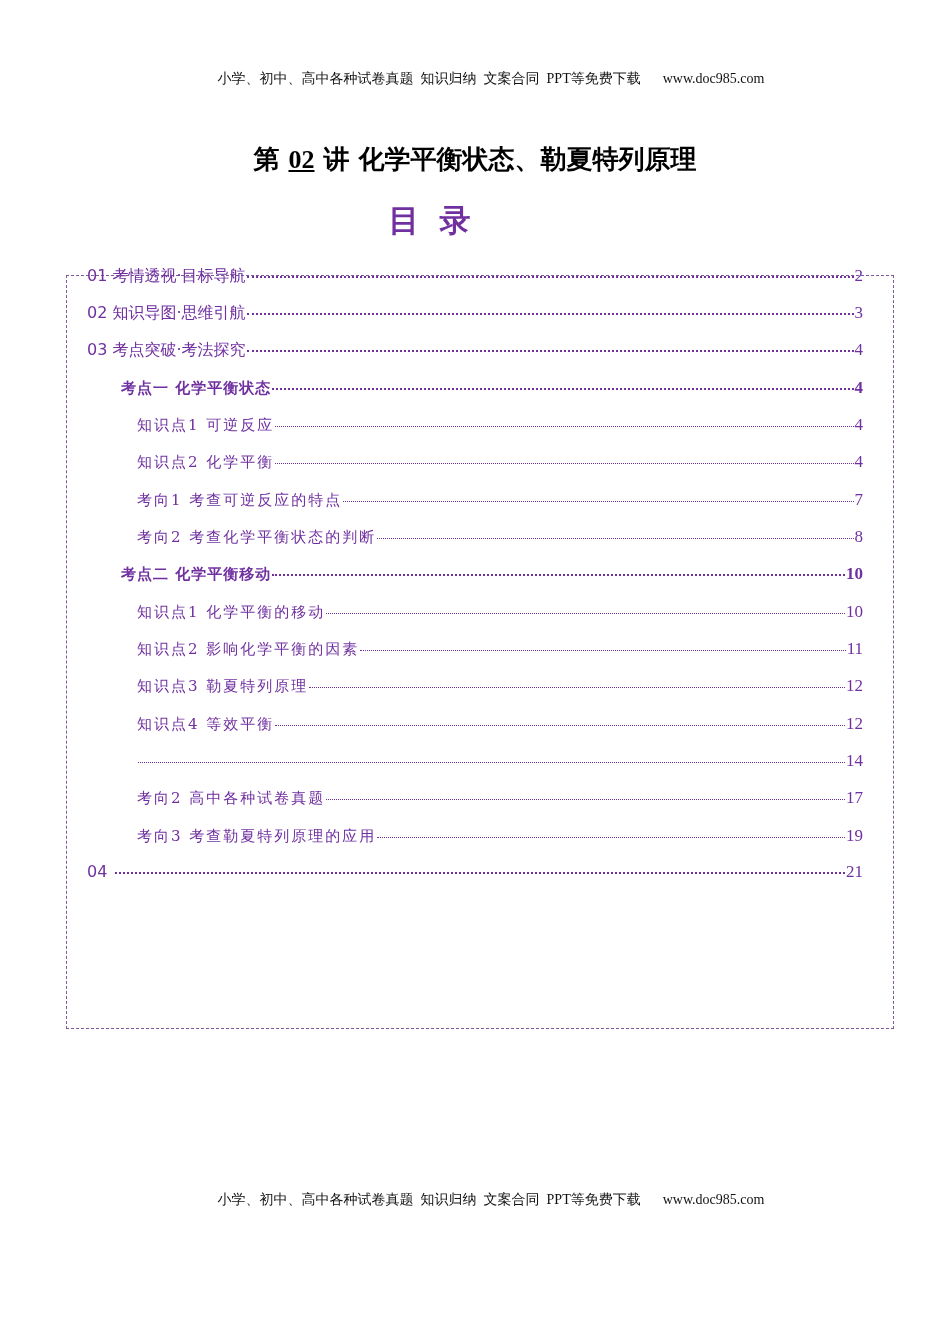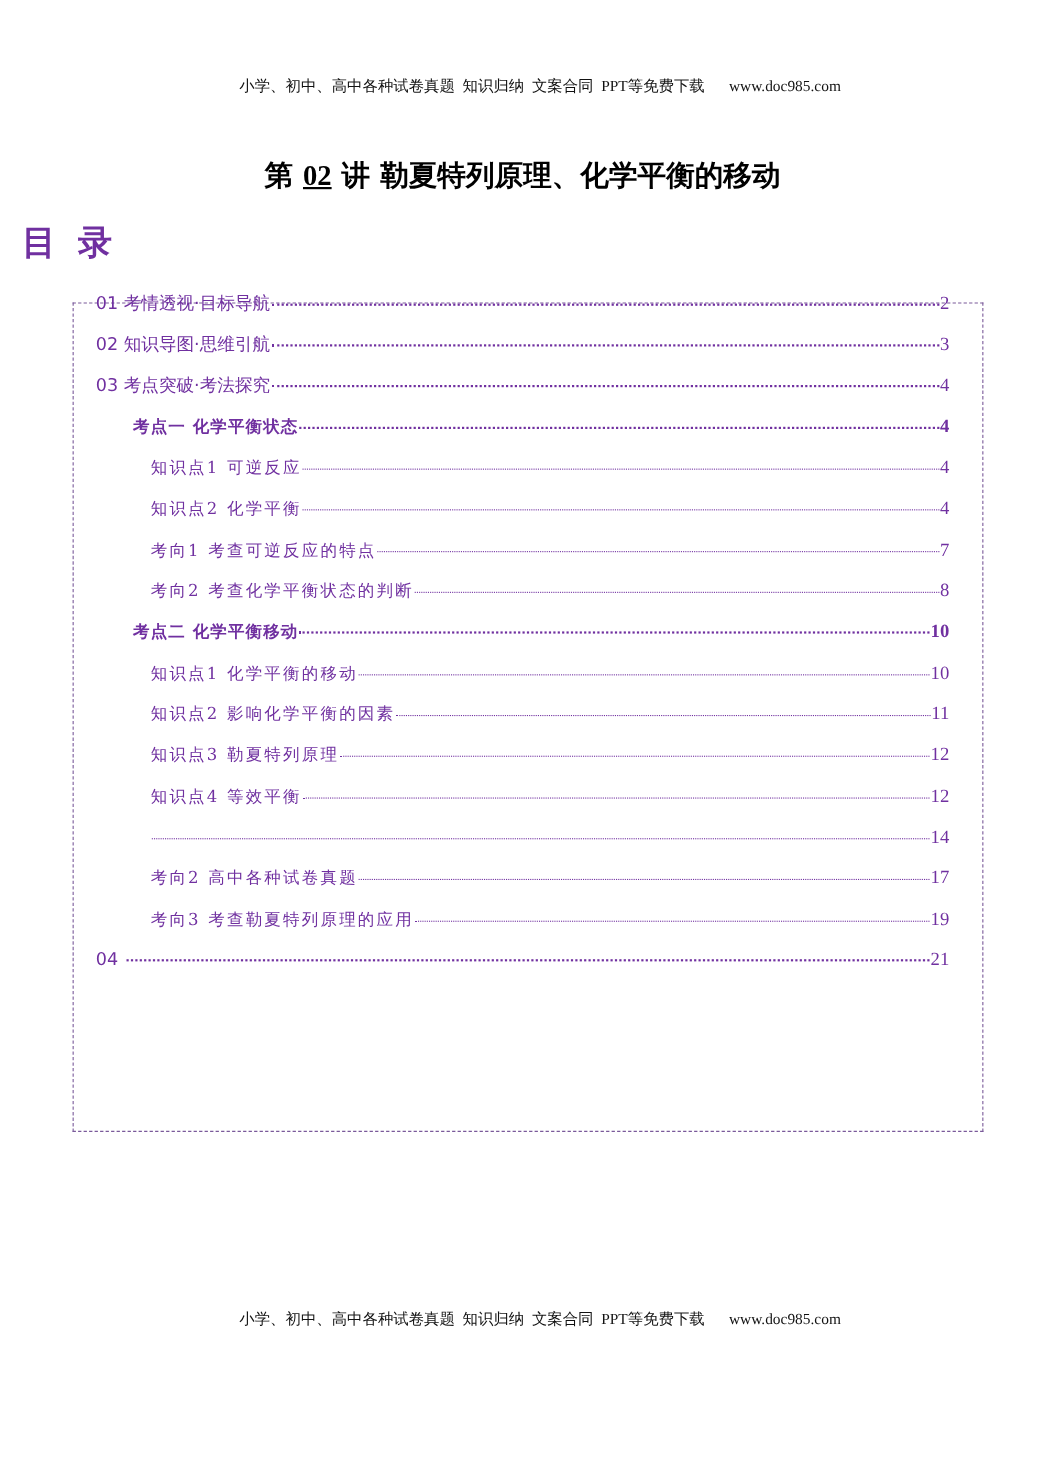--- a/index.html
+++ b/index.html
@@ -44,20 +44,21 @@
     }
     .doc-title .num {
       font-family: "Liberation Serif", serif;
       text-decoration: underline;
     }
     .toc-heading {
       position: absolute;
       top: 200px;
       left: 0;
       width: 859px;
+      text-align: center;
       font-size: 31px;
       font-weight: bold;
       color: #7030A0;
       font-family: "DejaVu Sans", "Liberation Sans", sans-serif;
       letter-spacing: 20px;
       text-indent: 20px;
     }
 
     .toc-box {
       position: absolute;
@@ -113,21 +114,21 @@
       letter-spacing: 2px;
     }
     .lvl3 .leader { border-bottom: 1px dotted #7030A0; }
     .lvl3 .page { font-family: "Liberation Serif", serif; font-size: 17px; letter-spacing: 0; }
   </style>
 </head>
 <body>
 
 <div class="header-line"><span>小学、初中、高中各种试卷真题  知识归纳  文案合同  PPT等免费下载</span><span class="site">www.doc985.com</span></div>
 
-<div class="doc-title"><span>第</span> <span class="num">02</span> <span>讲  勒夏特列原理、化学平衡的移动</span></div>
+<div class="doc-title"><span>第</span> <span class="num">02</span> <span>讲  化学平衡状态、勒夏特列原理</span></div>
 
 <div class="toc-heading">目录</div>
 
 <div class="toc-box"></div>
 
 <div>
   <div class="toc-entry lvl1" style="top:266px">
     <span class="label">01 考情透视·目标导航</span>
     <span class="leader"></span>
     <span class="page">2</span>

